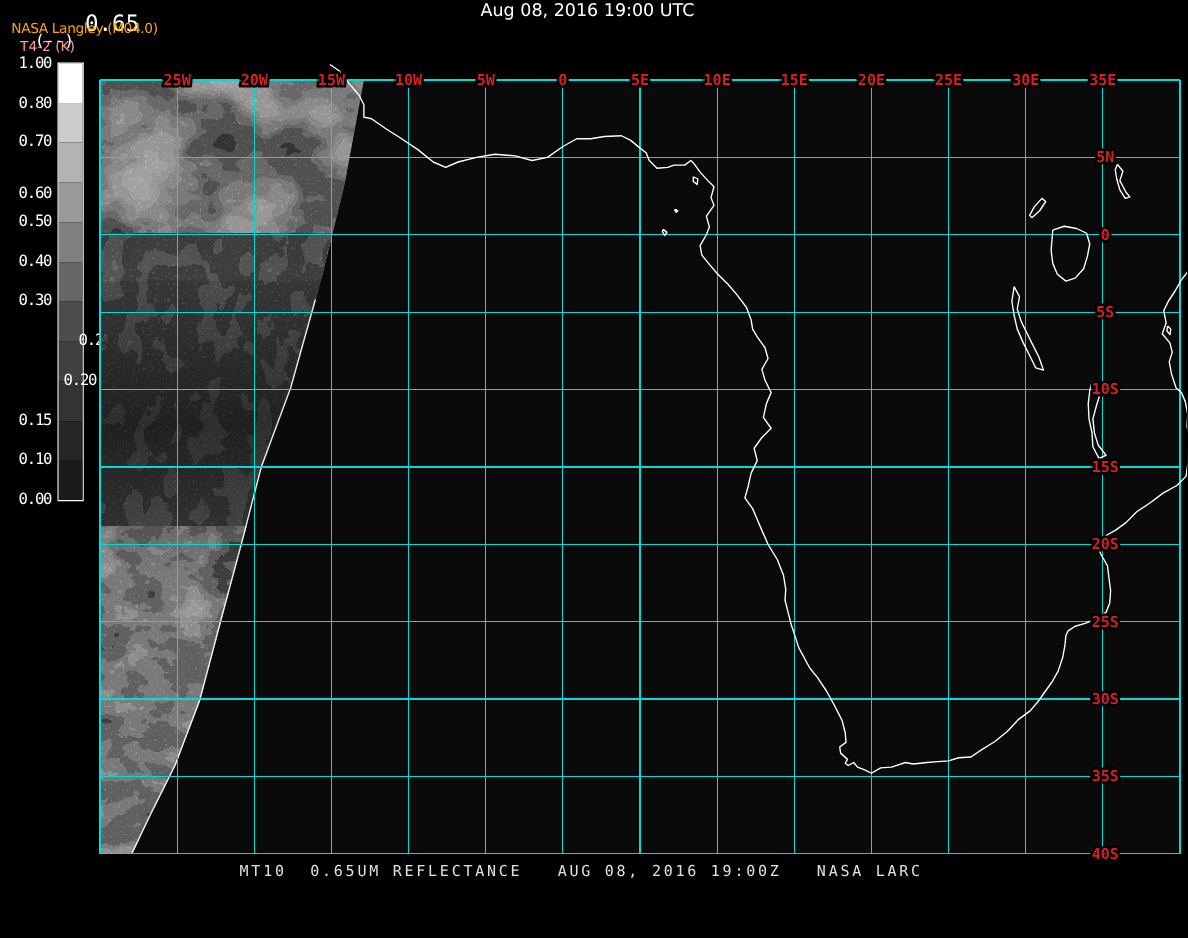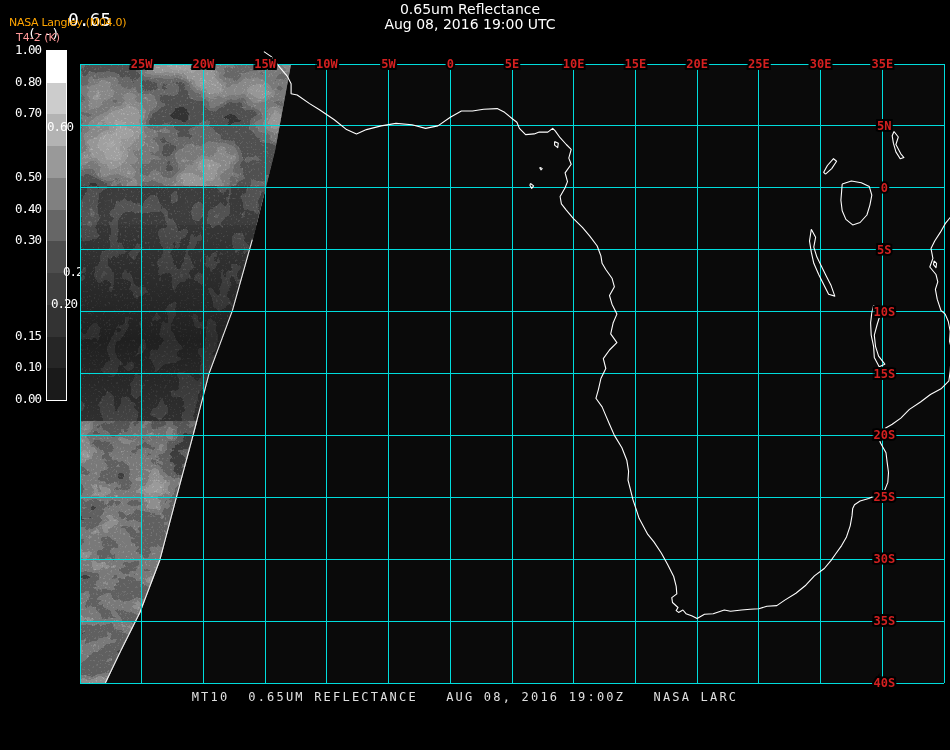--- a/index.html
+++ b/index.html
@@ -22,21 +22,20 @@
   .footer{position:absolute;left:0;top:690px;width:930px;text-align:center;color:#e0e0e0;
        font-family:"DejaVu Sans Mono",monospace;font-size:12px;letter-spacing:2.2px;white-space:pre;}
   svg text{font-family:"DejaVu Sans Mono",monospace;font-size:12px;font-weight:bold;}
 </style>
 </head>
 <body>
 
 <div id="app">
 
   <div class="title-block">
-    <div>0.65um Reflectance</div>
     <div>Aug 08, 2016 19:00 UTC</div>
   </div>
 
   <div class="lg lg-channel">0.65</div>
   <div class="lg lg-source">NASA Langley (M04.0)</div>
   <div class="lg lg-units">(--)</div>
   <div class="lg lg-secondary">T4-2 (K)</div>
 
   <div id="colorbar">
       <div class="cb-seg" style="top: 0px; height: 31.7273px; background: rgb(255, 255, 255);"></div>
@@ -48,21 +47,21 @@
       <div class="cb-seg" style="top: 190.364px; height: 31.7273px; background: rgb(77, 77, 77);"></div>
       <div class="cb-seg" style="top: 222.091px; height: 31.7273px; background: rgb(64, 64, 64);"></div>
       <div class="cb-seg" style="top: 253.818px; height: 31.7273px; background: rgb(51, 51, 51);"></div>
       <div class="cb-seg" style="top: 285.545px; height: 31.7273px; background: rgb(38, 38, 38);"></div>
       <div class="cb-seg" style="top: 317.273px; height: 31.7273px; background: rgb(26, 26, 26);"></div>
     </div>
   <div id="cb-ticks">
       <div class="cb-tick" style="top: 42px;">1.00</div>
       <div class="cb-tick" style="top: 73.7273px;">0.80</div>
       <div class="cb-tick" style="top: 105.455px;">0.70</div>
-      <div class="cb-tick" style="top: 119px; margin-left: 32px;">0.60</div>
+      <div class="cb-tick" style="top: 146px;">0.60</div>
       <div class="cb-tick" style="top: 168.909px;">0.50</div>
       <div class="cb-tick" style="top: 200.636px;">0.40</div>
       <div class="cb-tick" style="top: 232.364px;">0.30</div>
       <div class="cb-tick" style="top: 264.091px; padding-left: 48px;">0.25</div>
       <div class="cb-tick" style="top: 295.818px; margin-left: 36px;">0.20</div>
       <div class="cb-tick" style="top: 327.545px;">0.15</div>
       <div class="cb-tick" style="top: 359.273px;">0.10</div>
       <div class="cb-tick" style="top: 391px;">0.00</div>
     </div>
 

